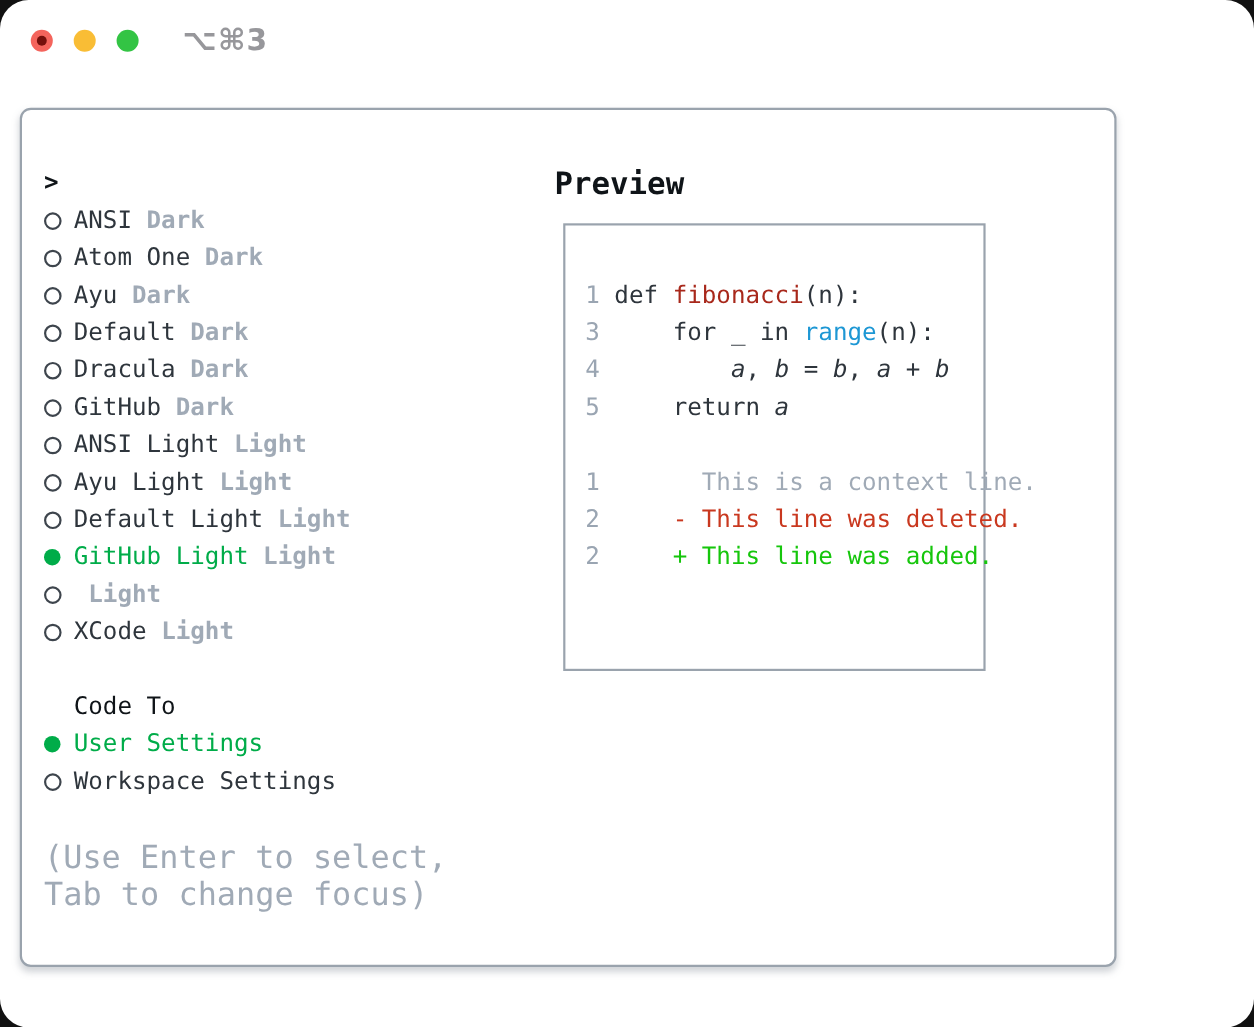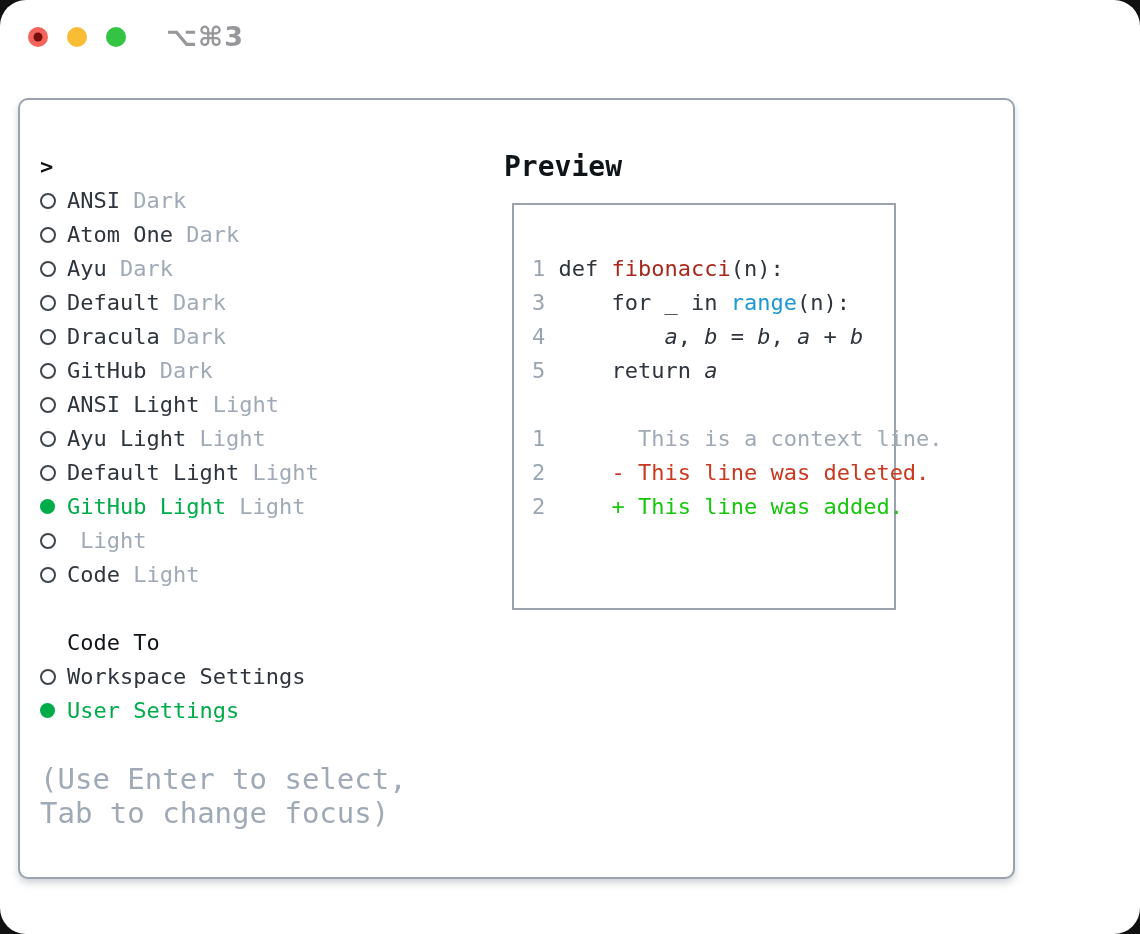--- a/index.html
+++ b/index.html
@@ -14,21 +14,21 @@
              font-weight:bold;font-size:27px;color:var(--title-gray);letter-spacing:1px;}
   
   .panel{position:absolute;left:18px;top:98px;width:997px;height:781px;border:2px solid var(--border);
          border-radius:10px;box-sizing:border-box;background:#fff;box-shadow:0 4px 7px rgba(120,130,140,.35);}
   .row{height:34px;line-height:34px;font-size:22px;white-space:pre;display:flex;color:var(--text-dark);}
   .marker{display:inline-block;width:27px;flex:0 0 27px;}
   .left-col{position:absolute;left:20px;top:50px;width:440px;}
   .hdr{font-weight:bold;color:var(--text-black);}
   .ring{display:inline-block;width:12px;height:12px;border:2px solid #3e454d;border-radius:50%;margin-top:9px;}
   .ball{display:inline-block;width:15px;height:15px;background:var(--ui-green);border-radius:50%;margin-top:9px;}
-  .variant{color:var(--muted);}
+  .variant{color:var(--muted);font-weight:bold;}
   .sel-label{color:var(--ui-green);}
   .blank-row{height:34px;}
   .apply-label{color:var(--text-black);padding-left:27px;}
   .hint{position:absolute;left:20px;top:662px;width:400px;font-size:29px;line-height:34px;color:var(--muted);}
   
   .preview-label{position:absolute;left:484px;top:50px;height:34px;line-height:34px;
                  font-size:28px;font-weight:bold;color:var(--text-black);}
   .preview-box{position:absolute;left:492px;top:103px;width:384px;height:407px;border:2px solid var(--border);
                box-sizing:border-box;background:#fff;}
   .code-area{position:absolute;left:18px;top:47px;}
@@ -70,27 +70,27 @@
           <div class="row"><span class="marker"><span class="ring"></span></span><span>Atom One</span><span class="variant"> Dark</span></div>
           <div class="row"><span class="marker"><span class="ring"></span></span><span>Ayu</span><span class="variant"> Dark</span></div>
           <div class="row"><span class="marker"><span class="ring"></span></span><span>Default</span><span class="variant"> Dark</span></div>
           <div class="row"><span class="marker"><span class="ring"></span></span><span>Dracula</span><span class="variant"> Dark</span></div>
           <div class="row"><span class="marker"><span class="ring"></span></span><span>GitHub</span><span class="variant"> Dark</span></div>
           <div class="row"><span class="marker"><span class="ring"></span></span><span>ANSI Light</span><span class="variant"> Light</span></div>
           <div class="row"><span class="marker"><span class="ring"></span></span><span>Ayu Light</span><span class="variant"> Light</span></div>
           <div class="row"><span class="marker"><span class="ring"></span></span><span>Default Light</span><span class="variant"> Light</span></div>
           <div class="row"><span class="marker"><span class="ball"></span></span><span class="sel-label">GitHub Light</span><span class="variant"> Light</span></div>
           <div class="row"><span class="marker"><span class="ring"></span></span><span class="variant"> Light</span></div>
-          <div class="row"><span class="marker"><span class="ring"></span></span><span>Code</span><span class="variant"> Light</span></div>
+          <div class="row"><span class="marker"><span class="ring"></span></span><span>XCode</span><span class="variant"> Light</span></div>
         </div>
       <div class="blank-row"></div>
       <div class="row apply-label">Code To</div>
       <div id="apply-list">
+          <div class="row"><span class="marker"><span class="ball"></span></span><span class="sel-label">User Settings</span></div>
           <div class="row"><span class="marker"><span class="ring"></span></span><span>Workspace Settings</span></div>
-          <div class="row"><span class="marker"><span class="ball"></span></span><span class="sel-label">User Settings</span></div>
         </div>
     </div>
 
     <div class="hint">(Use Enter to select, Tab to change focus)</div>
 
     <div class="preview-label">Preview</div>
 
     <div class="preview-box">
       <div class="code-area" id="code-area">
           <div class="cline"><span class="ln">1 </span><span class="c-dark">def </span><span class="c-red">fibonacci</span><span class="c-dark">(n):</span></div>

